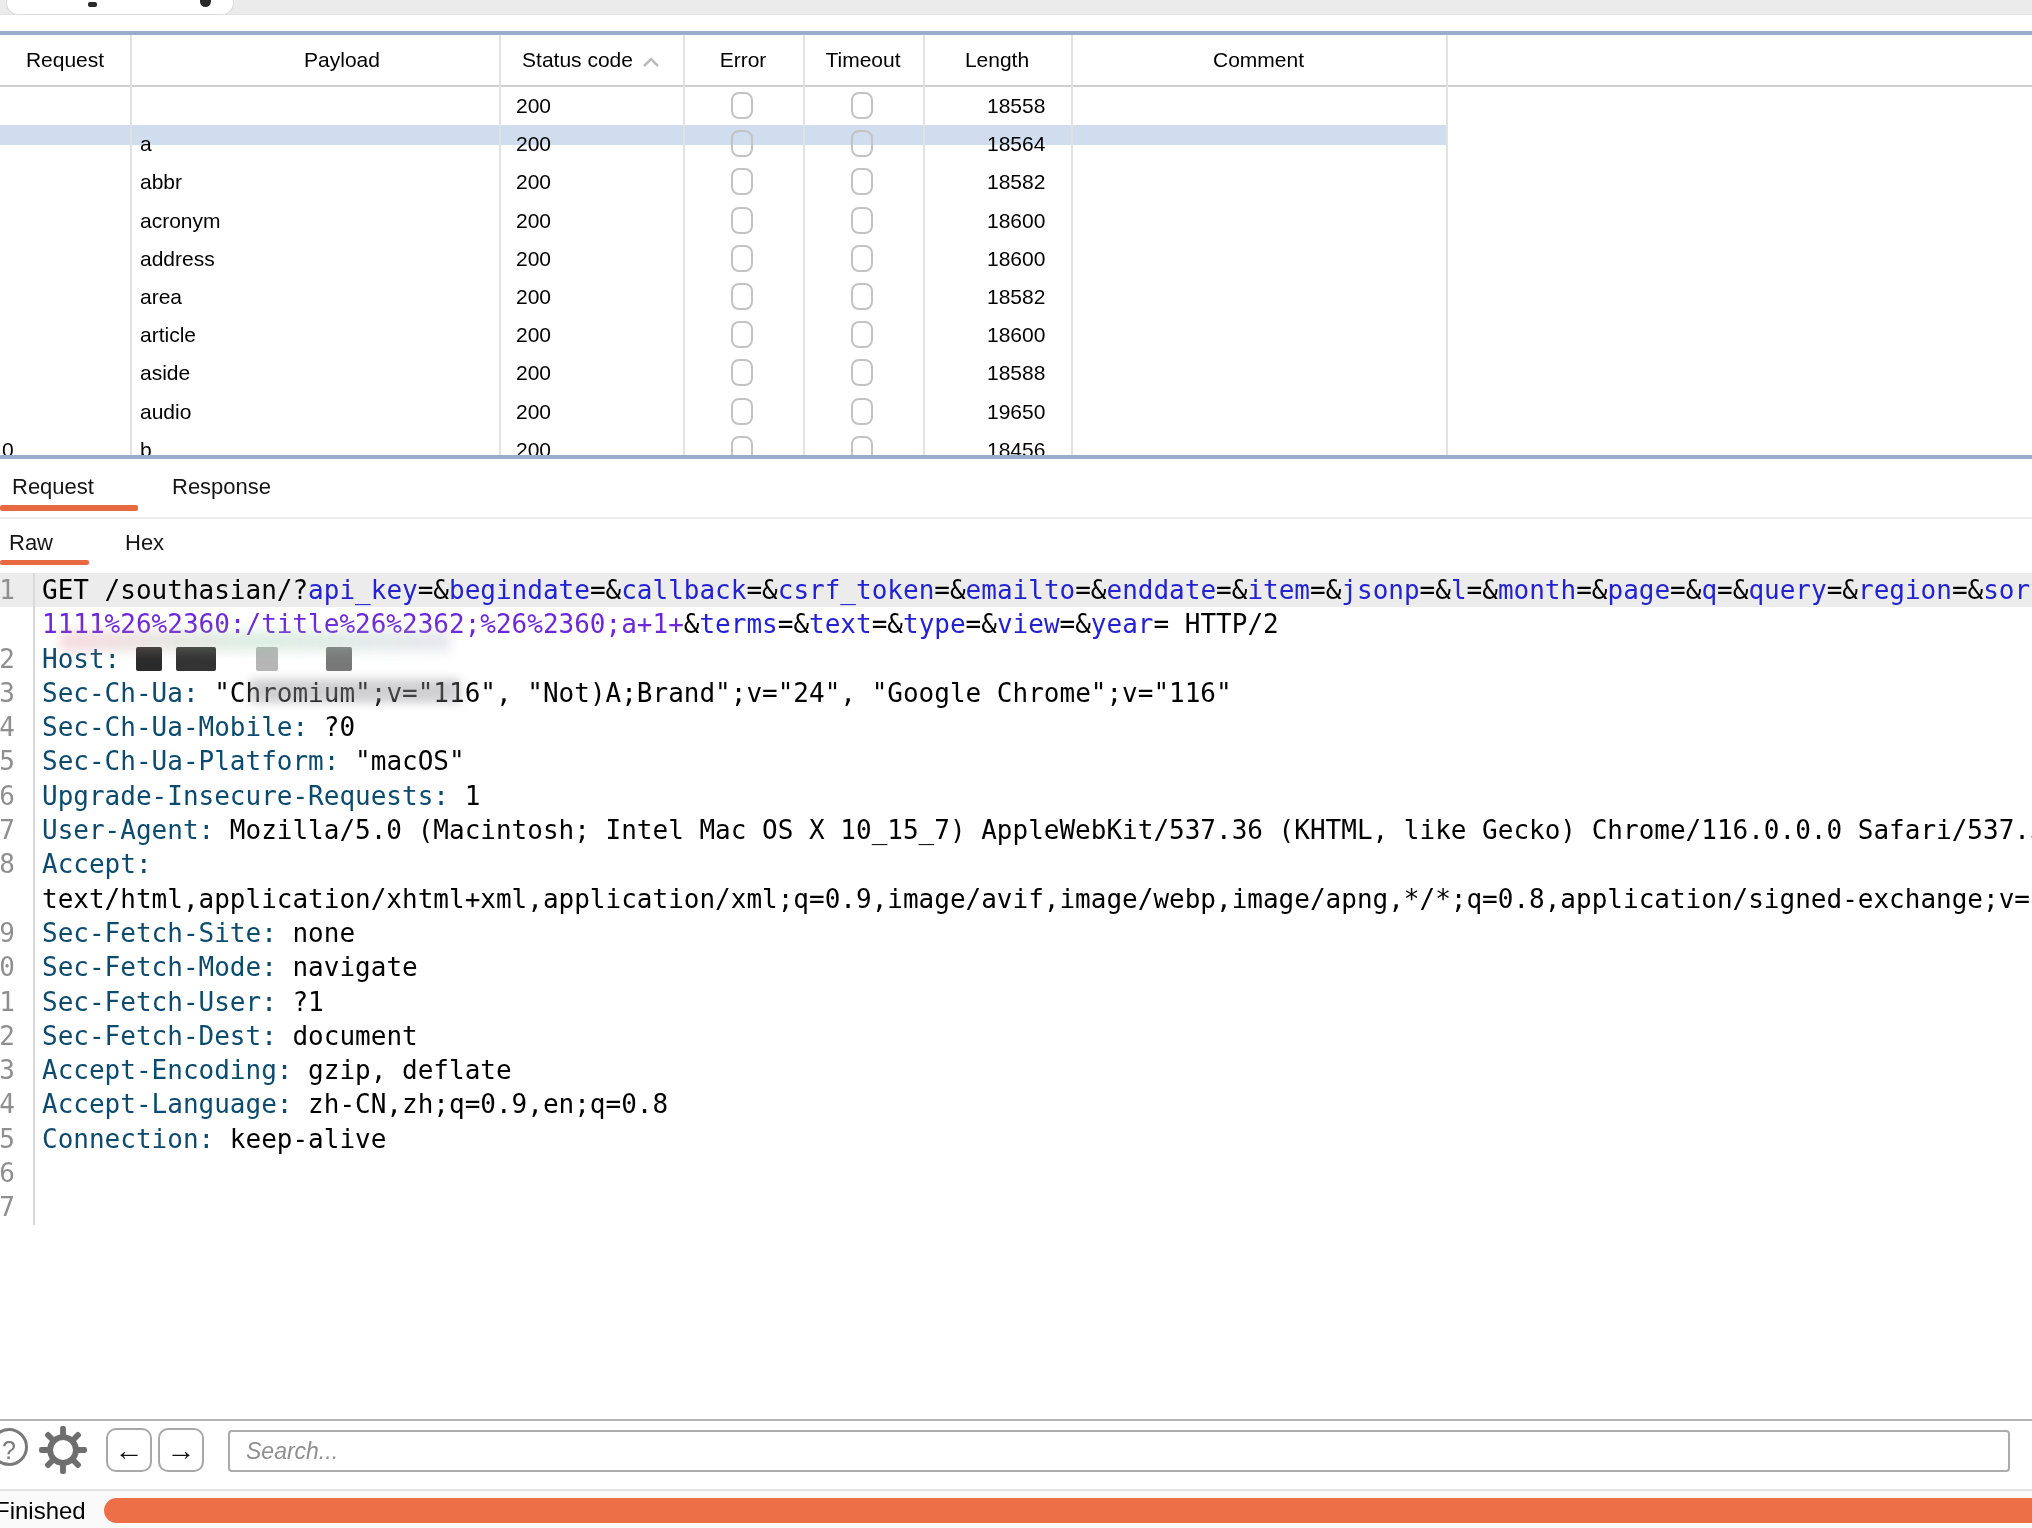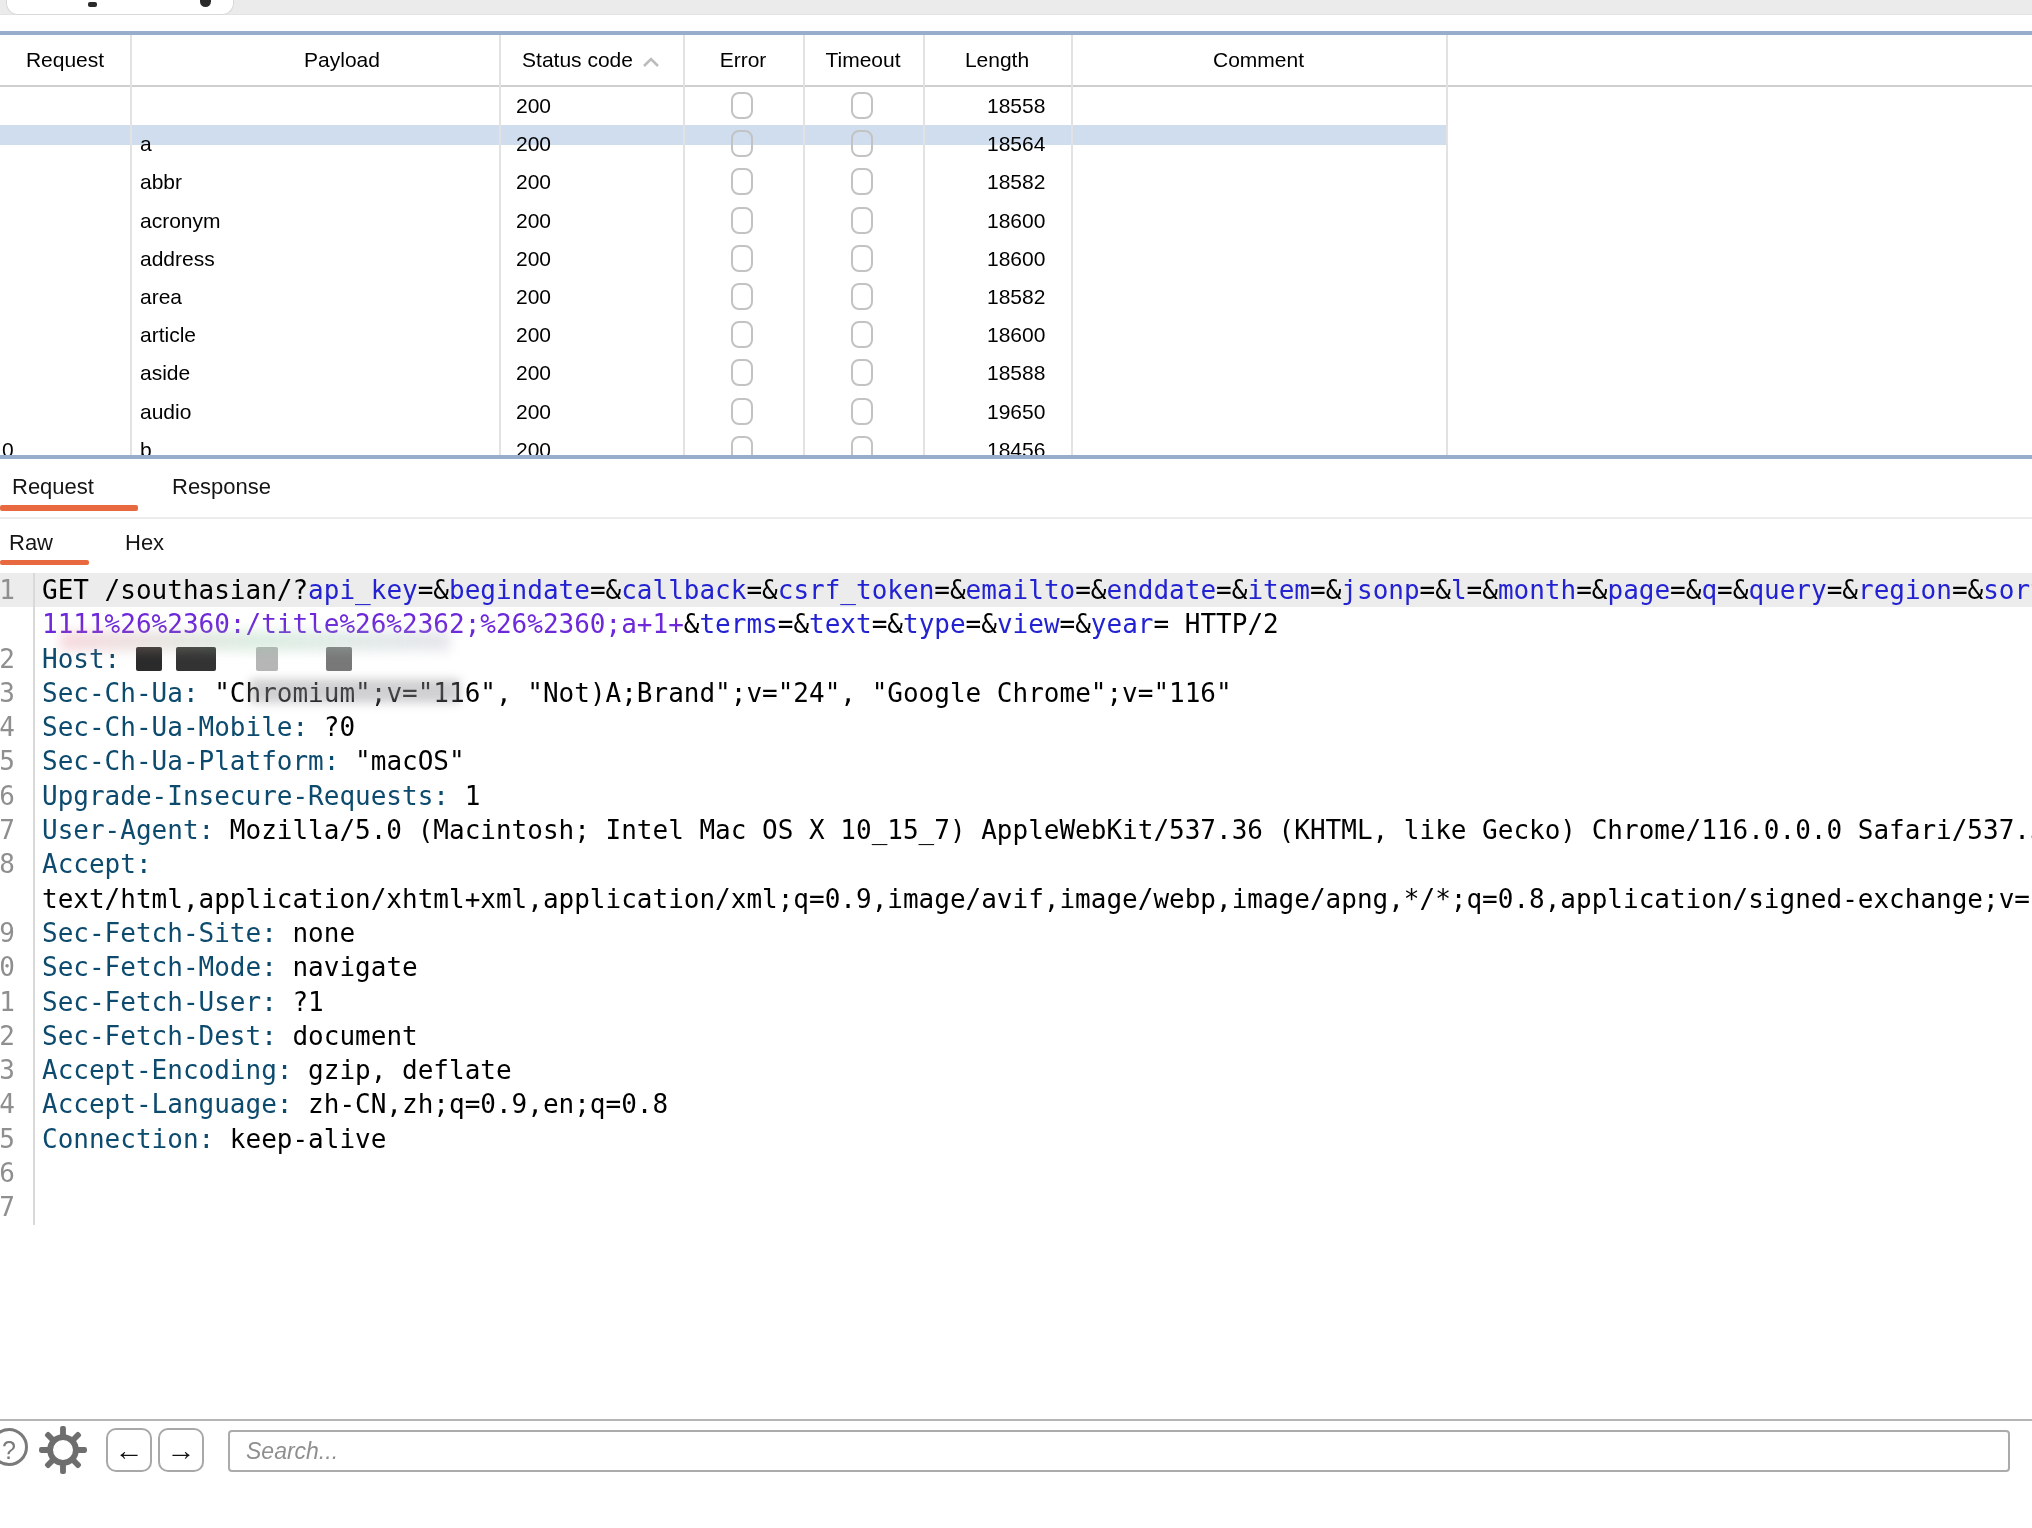--- a/index.html
+++ b/index.html
@@ -253,14 +253,18 @@
         <rect x="10.6" y="0.5" width="2.8" height="5" rx="1" transform="rotate(270 12 12)"></rect>
         <rect x="10.6" y="0.5" width="2.8" height="5" rx="1" transform="rotate(315 12 12)"></rect>
       </g>
       <circle cx="12" cy="12" r="6.2" fill="none" stroke="#6e6e6e" stroke-width="2.8"></circle>
     </svg>
     <button class="navbtn btn-back">←</button>
     <button class="navbtn btn-fwd">→</button>
     <input class="searchbox" type="text" placeholder="Search..." style="">
   </div>
 
+  <div class="statusbar">
+    <div class="finished">Finished</div>
+    <div class="progress"></div>
+  </div>
 
 </div>
 
 </body></html>

